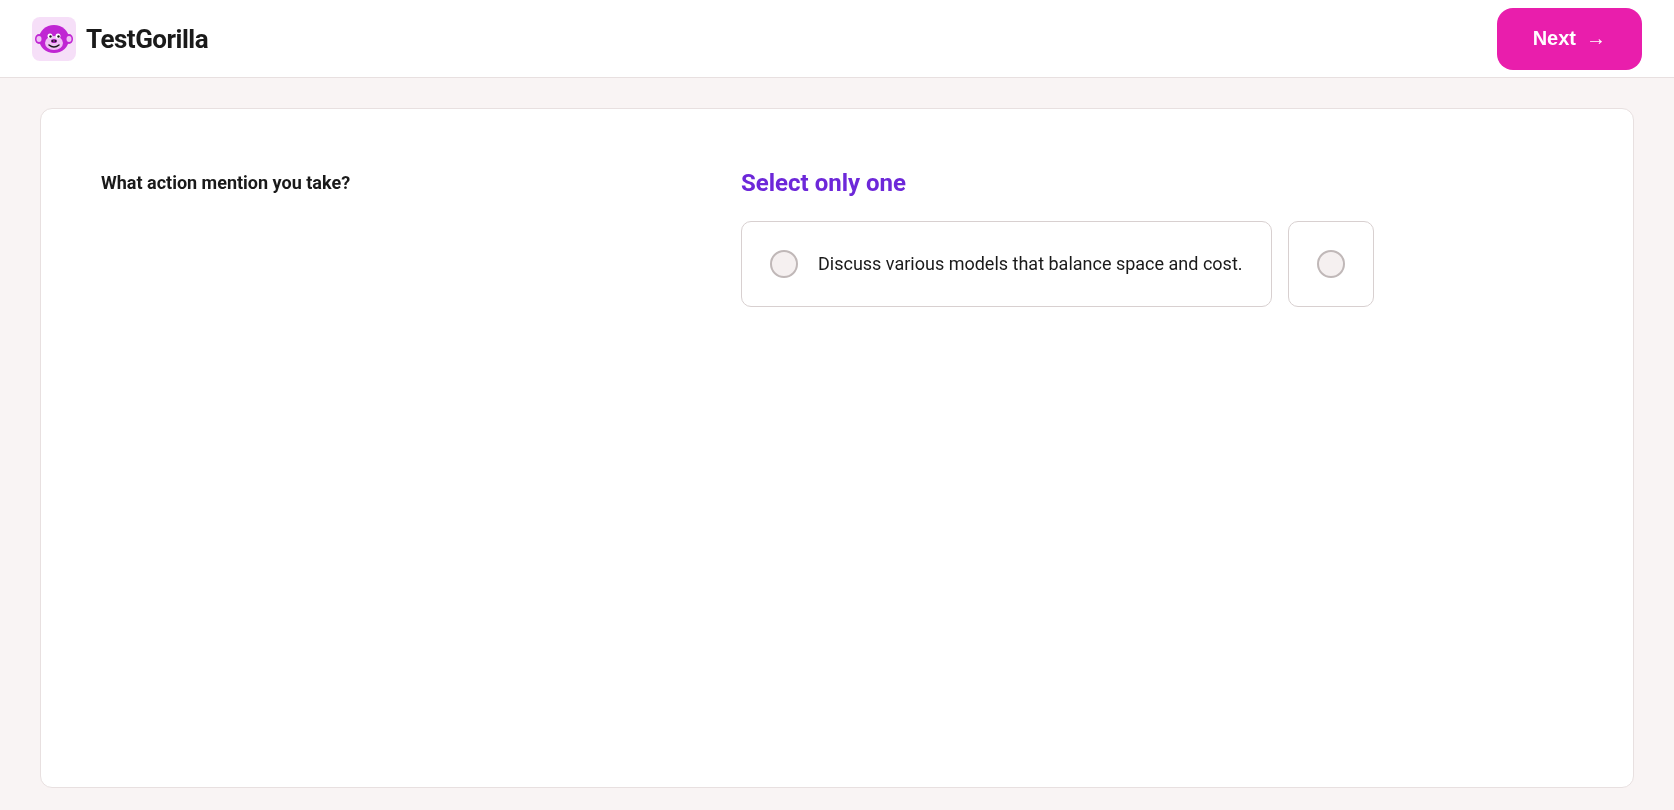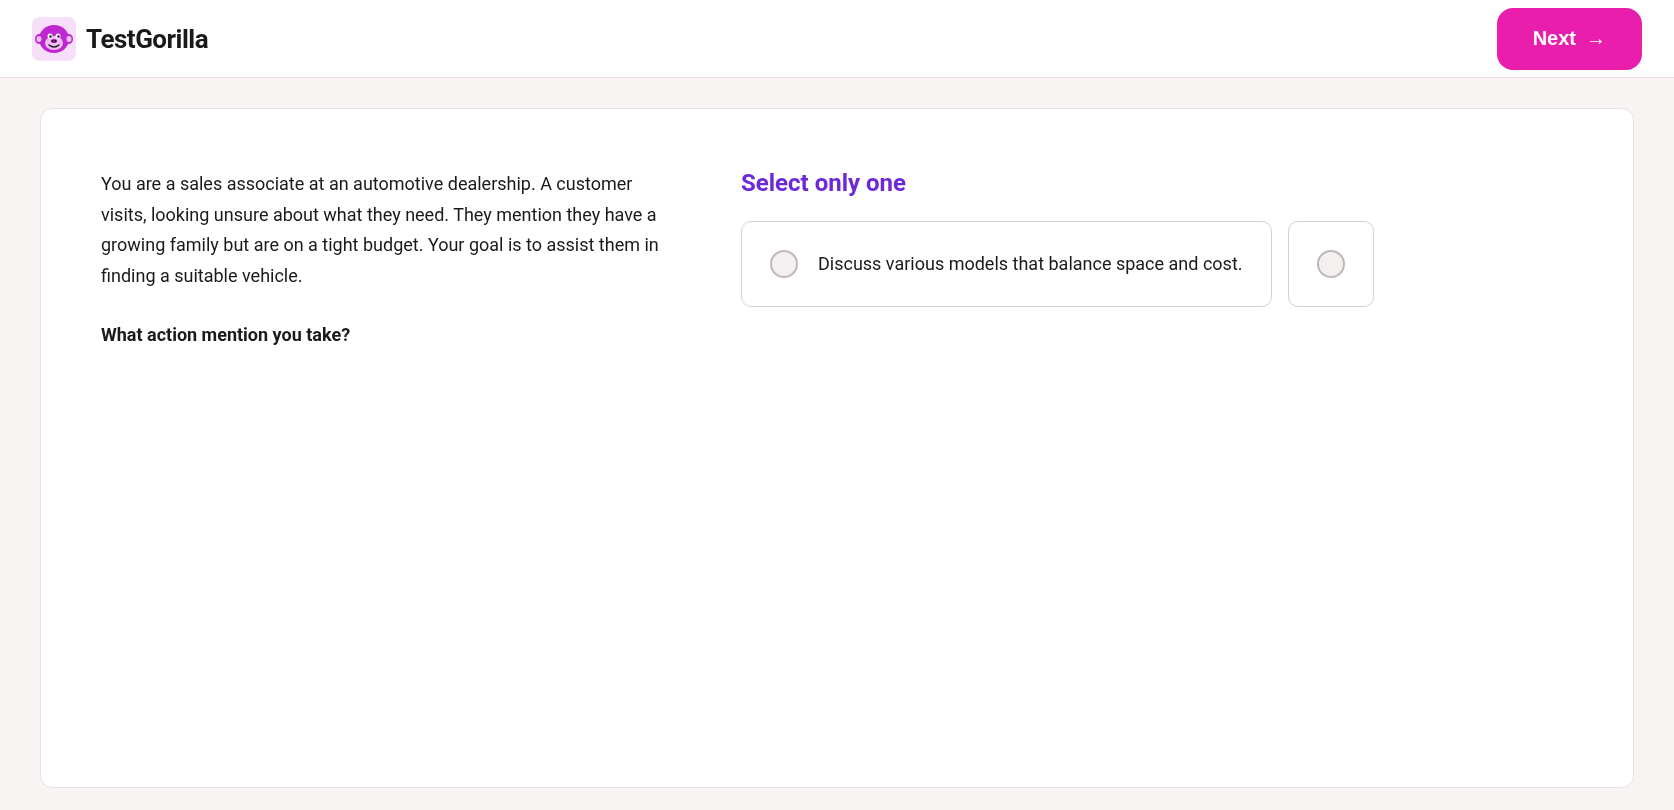--- a/index.html
+++ b/index.html
@@ -174,21 +174,20 @@
   <button class="next-button">
     <span>Next</span>
     <span>→</span>
   </button>
 </header>
 
 <main class="main-content">
   <div class="question-card">
 
     <div class="scenario-section">
-      <p class="scenario-text">You are a sales associate at an automotive dealership. A customer visits, looking unsure about what they need. They mention they have a growing family but are on a tight budget. Your goal is to assist them in finding a suitable vehicle.</p>
       <p class="question-text">What action mention you take?</p>
     </div>
 
     <div class="options-section">
       <h2 class="options-heading">Select only one</h2>
 
       <div class="options-list">
 
         <div class="option-item">
           <div class="radio-circle"></div>

